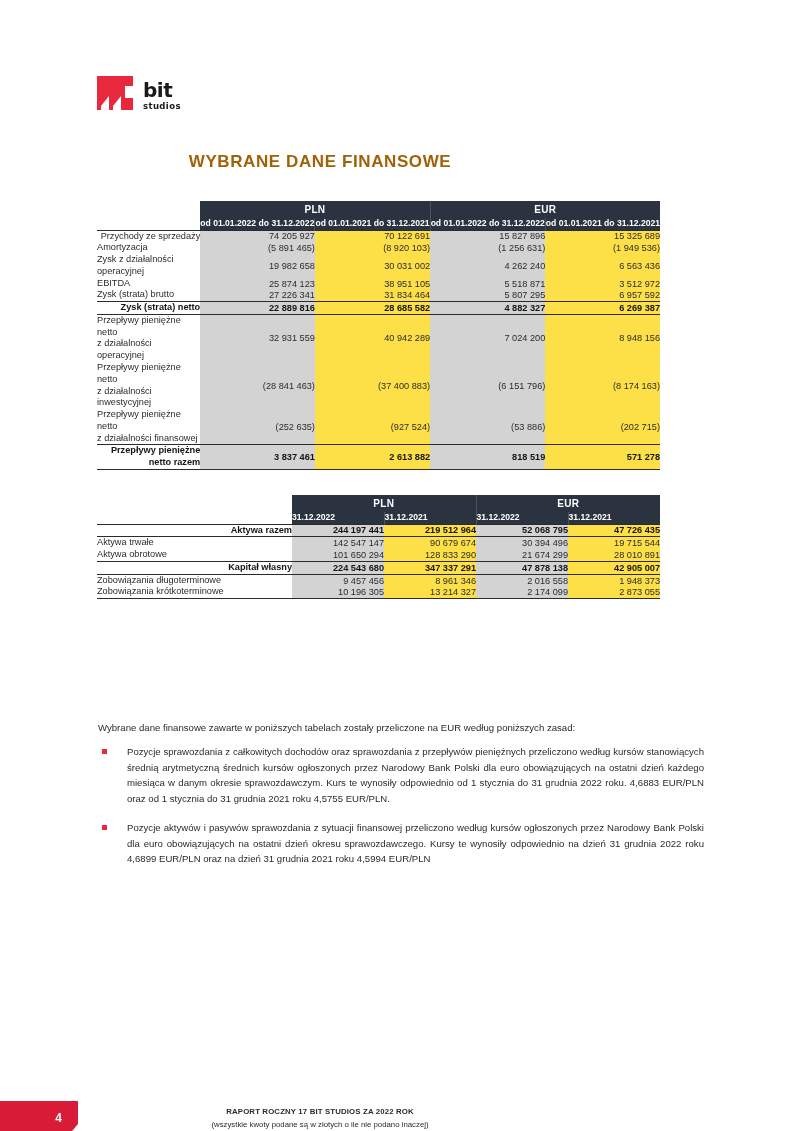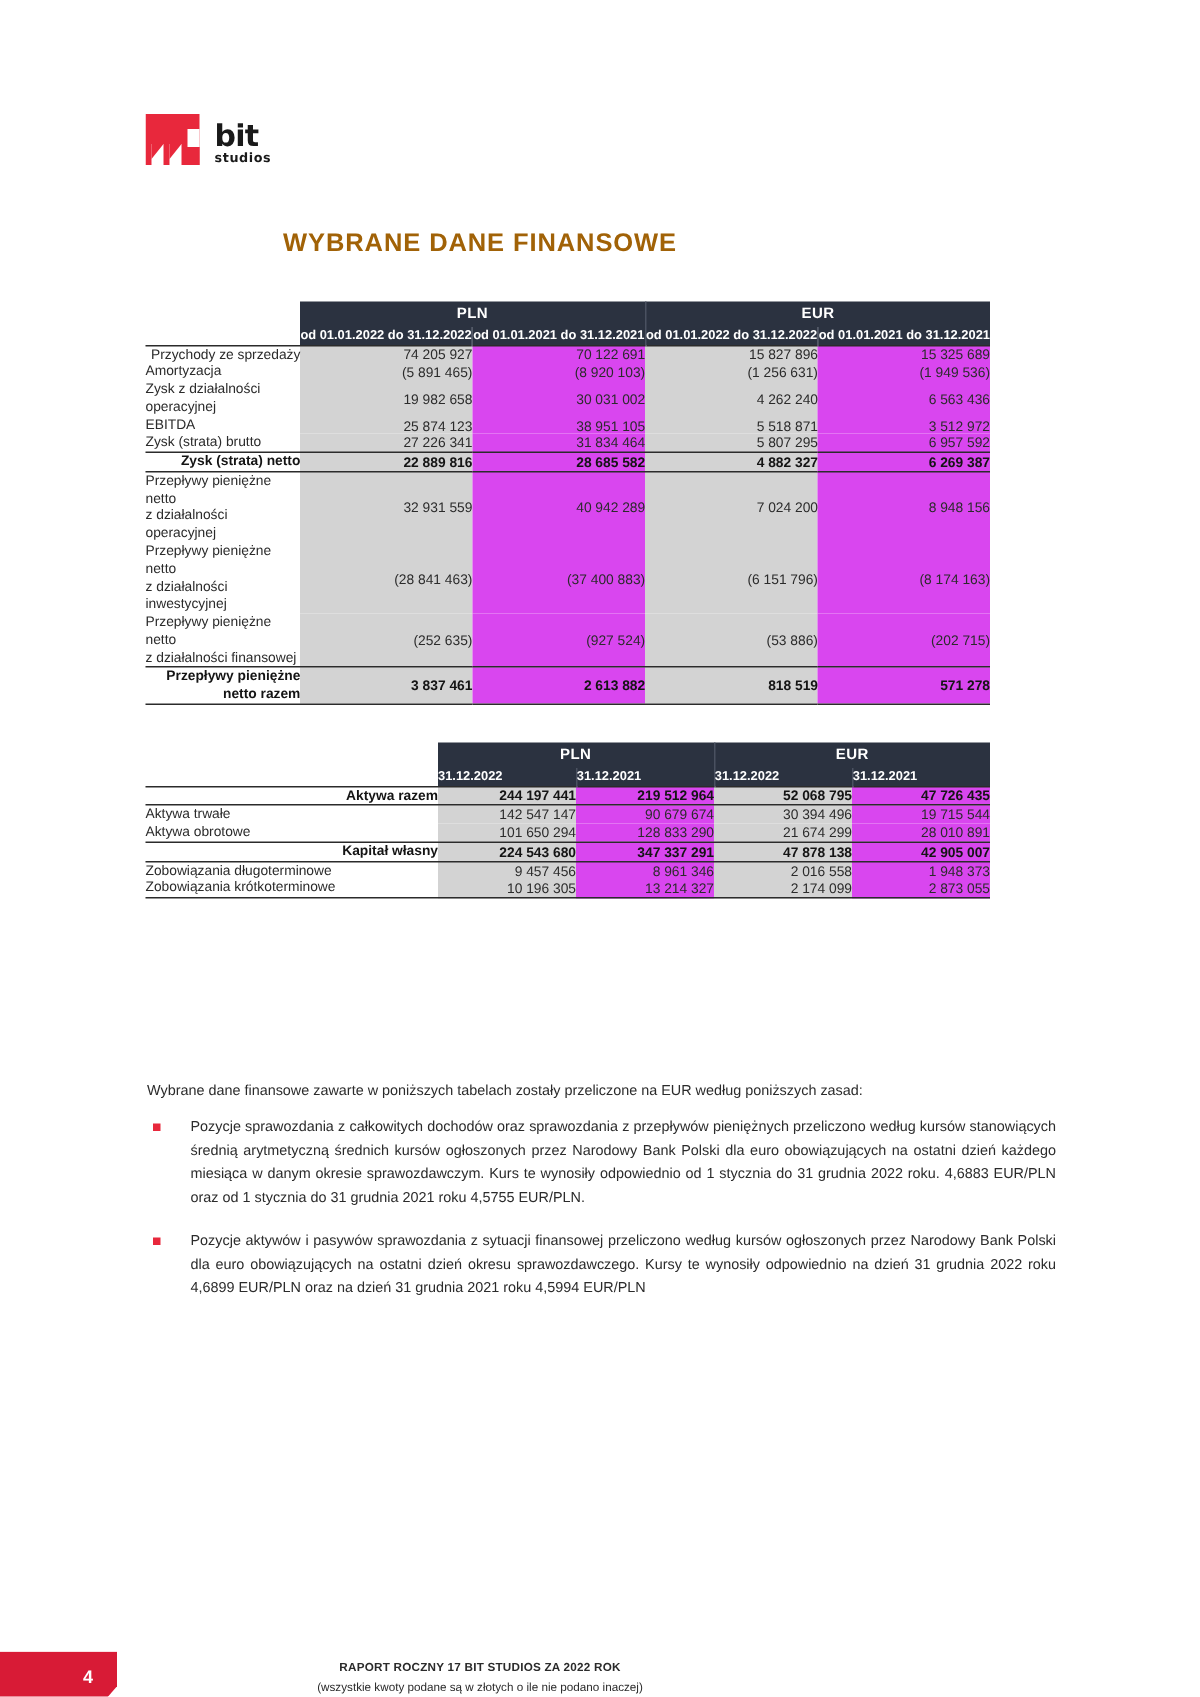--- a/index.html
+++ b/index.html
@@ -100,21 +100,21 @@
     white-space: pre-line;
   }
   .num {
     text-align: right;
     padding: 3.2px 8px 3.2px 4px;
     font-size: 9.2px;
     color: #2b2b2b;
     white-space: nowrap;
   }
   .shade { background: #d3d3d3; }
-  .plain { background: #d946ef; }
+  .plain { background: #fde047; }
 
   tr.bold .lbl, tr.bold .num { font-weight: bold; color: #141414; }
 
   
   tr.rule-top > * { border-top: 1.6px solid #2b2b2b; text-align: right; }
   tr.rule-bot > * { border-bottom: 1.6px solid #2b2b2b; }
 
   
   .intro {
     position: absolute;

